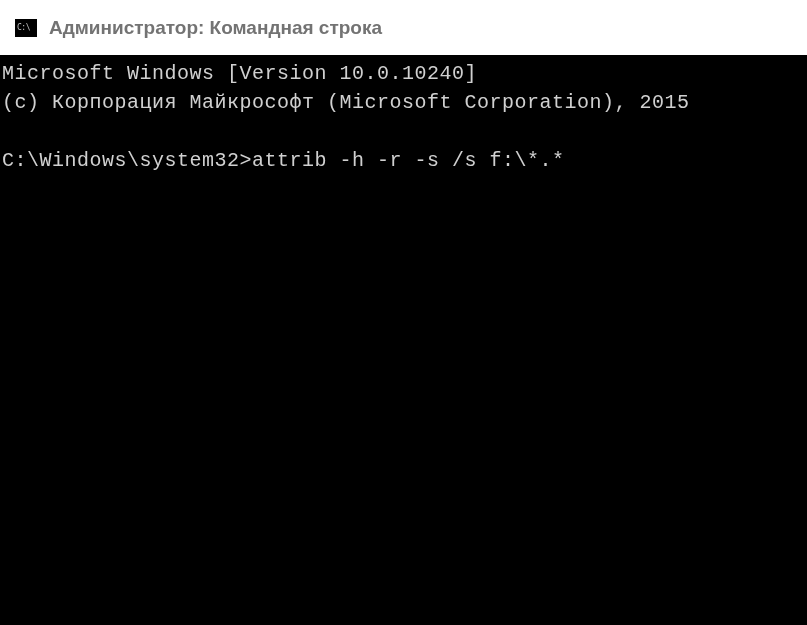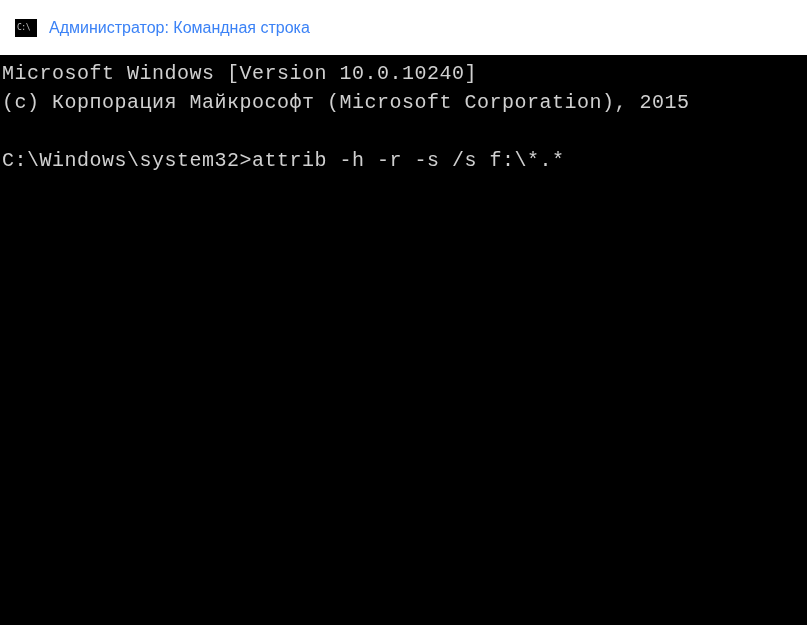--- a/index.html
+++ b/index.html
@@ -32,23 +32,23 @@
       justify-content: flex-start;
     }
     .titlebar-icon-text {
       color: #c0c0c0;
       font-size: 8px;
       font-family: monospace;
       padding-left: 2px;
       letter-spacing: -0.5px;
     }
     .titlebar-title {
-      color: #3b82f6;
-      font-size: 16px;
-      font-weight: 400;
+      color: #737373;
+      font-size: 19px;
+      font-weight: 700;
     }
     .terminal {
       width: 807px;
       height: 570px;
       background: #000000;
       color: #d0d0d0;
       font-family: "Consolas", "Courier New", monospace;
       font-size: 20px;
       line-height: 29px;
       padding: 4px 0 0 2px;

